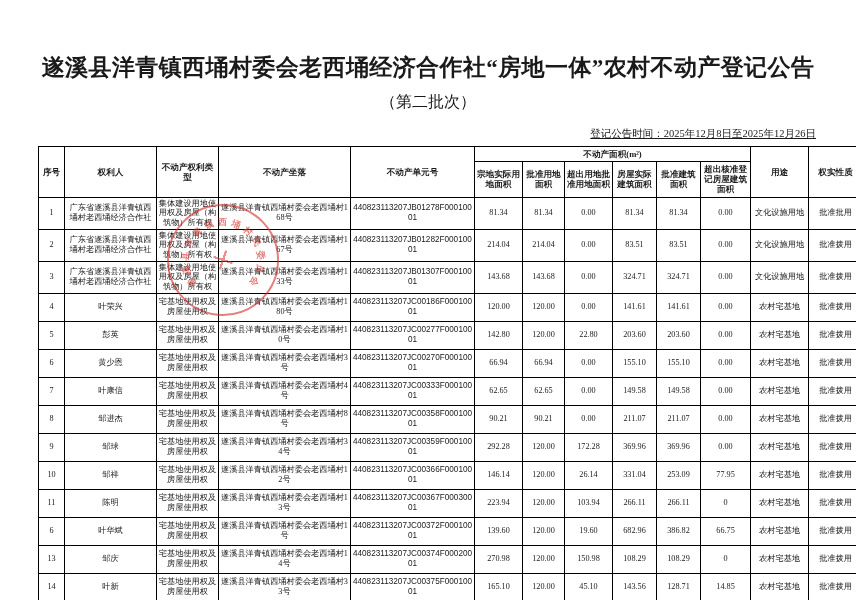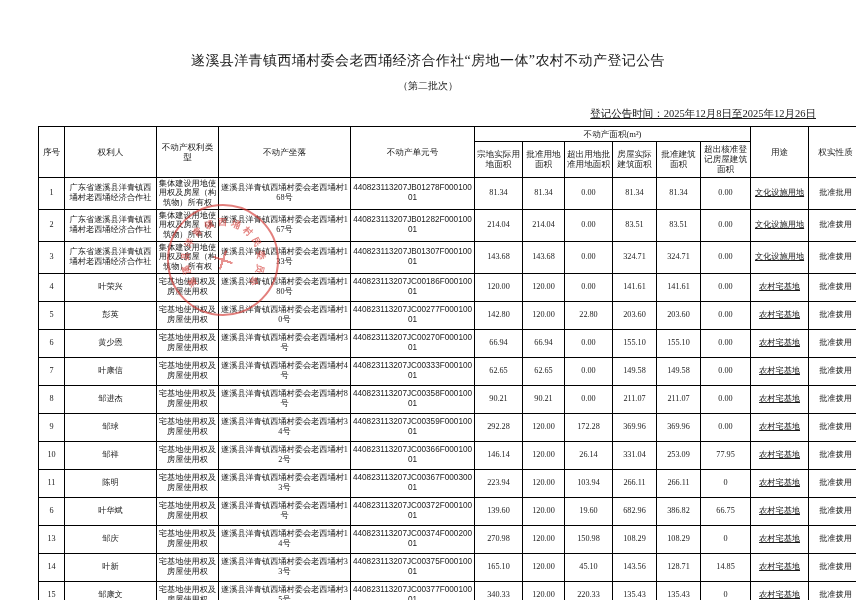--- a/index.html
+++ b/index.html
@@ -17,29 +17,29 @@
   }
   .page {
     position: relative;
     width: 856px;
     height: 600px;
     box-sizing: border-box;
     padding: 0 38px;
   }
   .doc-title {
     text-align: center;
-    font-size: 14px;
-    font-weight: normal;
+    font-size: 23px;
+    font-weight: bold;
     letter-spacing: 0.4px;
     margin-top: 52px;
     font-family: "Liberation Serif", "DejaVu Serif", serif;
   }
   .doc-subtitle {
     text-align: center;
-    font-size: 10px;
+    font-size: 16px;
     margin-top: 9px;
   }
   .notice-line {
     text-align: right;
     font-size: 10.5px;
     margin-top: 14px;
     padding-right: 2px;
     text-decoration: underline;
   }
   table.reg {
@@ -51,35 +51,35 @@
   table.reg th, table.reg td {
     border: 1px solid #000;
     text-align: center;
     vertical-align: middle;
     font-size: 8.2px;
     line-height: 1.18;
     padding: 1px 1px;
     word-break: break-all;
   }
   table.reg th {
-    font-weight: normal;
+    font-weight: bold;
     font-size: 8.6px;
     padding: 2px 1px;
   }
   .th-vert {
     font-size: 8.6px;
     line-height: 1.15;
   }
   td.num { font-size: 8.4px; }
   td.name { font-size: 8.2px; }
   td.type { font-size: 7.6px; line-height: 1.15; }
   td.loc { font-size: 7.6px; }
   td.unit { font-size: 7.2px; font-family: Liberation Sans, sans-serif; }
   td.val { font-size: 8.2px; }
-  td.use { font-size: 8.2px; text-decoration: underline; }
+  td.use { font-size: 8.2px; }
   td.nature { font-size: 8.2px; }
 
   .row-h { height: 28px; }
 
   
   col.c-no      { width: 26px; }
   col.c-owner   { width: 92px; }
   col.c-type    { width: 62px; }
   col.c-loc     { width: 132px; }
   col.c-unit    { width: 124px; }

